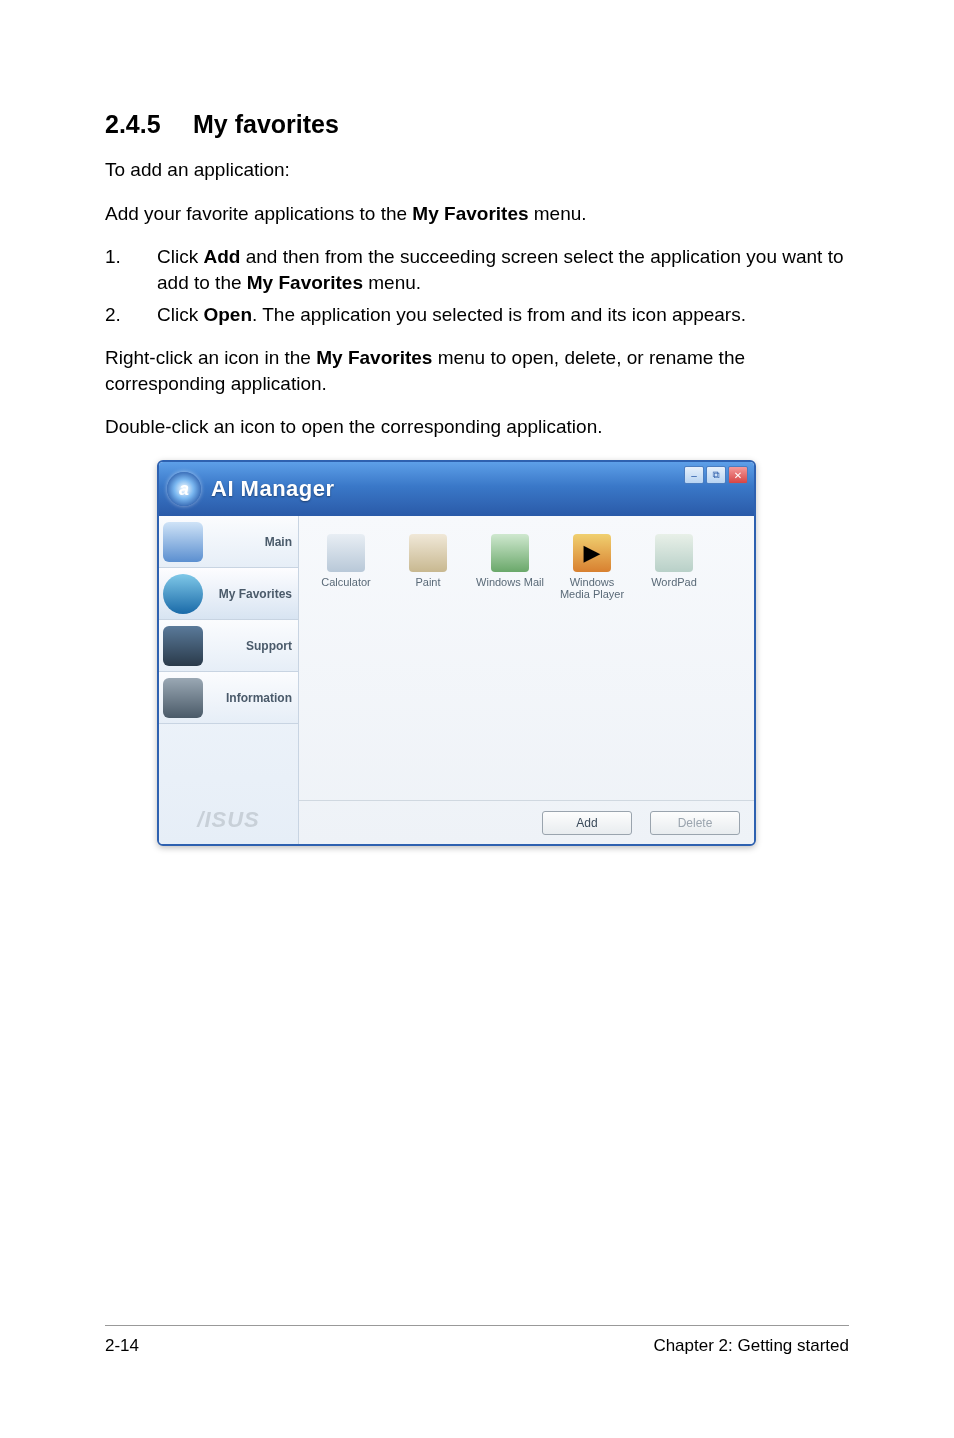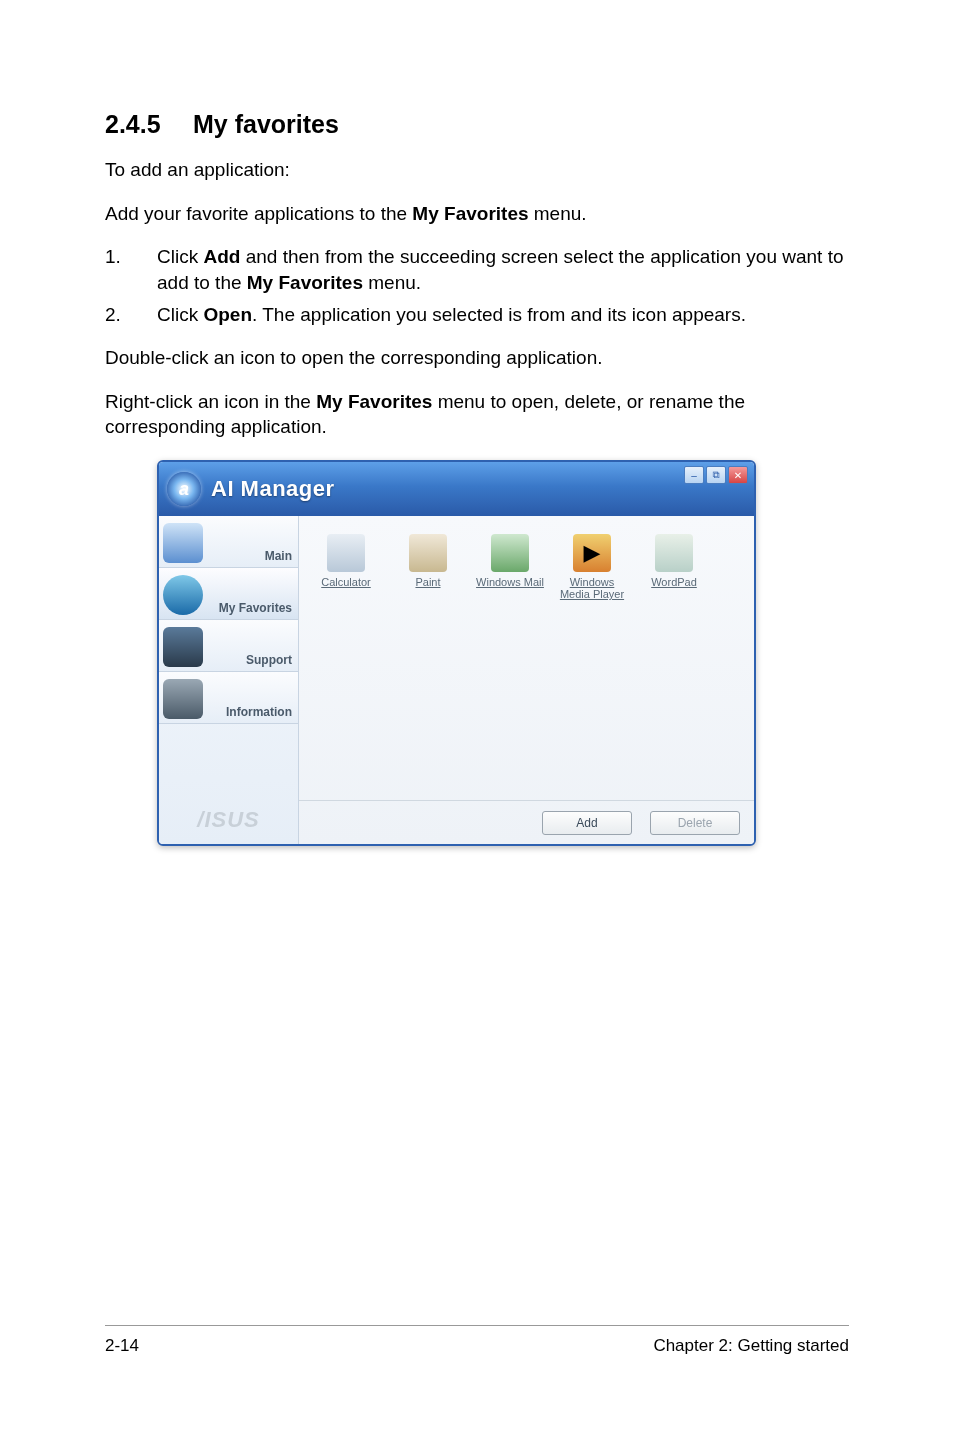--- a/index.html
+++ b/index.html
@@ -19,31 +19,31 @@
   .ai-window { width: 599px; height: 386px; border: 2px solid #2e61b0; border-radius: 6px; overflow: hidden; background: #fff; box-shadow: 0 2px 6px rgba(0,0,0,.25); }
   .titlebar { height: 54px; background: linear-gradient(#5d9fe8 0%, #3a78c8 45%, #2a5aa8 100%); position: relative; display: flex; align-items: center; padding-left: 8px; }
   .titlebar .logo { width: 34px; height: 34px; border-radius: 50%; background: radial-gradient(#fff, #7ab7f0 40%, #2a5aa8 80%); display: flex; align-items: center; justify-content: center; color: #fff; font-weight: bold; font-size: 18px; font-style: italic; box-shadow: 0 0 4px rgba(255,255,255,.5); }
   .titlebar .title { color: #fff; font-family: "Trebuchet MS", Arial, sans-serif; font-weight: bold; font-size: 22px; margin-left: 10px; text-shadow: 0 1px 2px rgba(0,0,0,.4); letter-spacing: 0.5px; }
   .winbtns { position: absolute; right: 6px; top: 4px; display: flex; gap: 2px; }
   .winbtn { width: 20px; height: 18px; background: linear-gradient(#e6f0fb,#b8d4f2); border: 1px solid #4a7dc0; border-radius: 2px; display: flex; align-items: center; justify-content: center; font-size: 10px; color: #2a5aa8; }
   .winbtn.close { background: linear-gradient(#f59a9a,#d64545); color: #fff; }
 
   .body-area { display: flex; height: calc(100% - 54px); }
   .sidebar { width: 140px; background: linear-gradient(#f5f8fc,#e6eef7); border-right: 1px solid #c8d4e2; display: flex; flex-direction: column; }
-  .side-item { height: 52px; border-bottom: 1px solid #c8d4e2; display: flex; align-items: flex-end; padding: 4px 6px 4px 4px; background: linear-gradient(#fbfcfe,#e6eef7); }
+  .side-item { height: 52px; border-bottom: 1px solid #c8d4e2; display: flex; align-items: center; padding: 4px 6px 4px 4px; background: linear-gradient(#fbfcfe,#e6eef7); }
   .side-item.sel { background: linear-gradient(#fdfdff,#d8e4f2); }
   .side-icon { width: 40px; height: 40px; border-radius: 6px; display: flex; align-items: center; justify-content: center; margin-right: 4px; }
   .side-label { font-size: 12px; font-weight: bold; color: #4a5a6a; text-align: right; flex: 1; }
   .brand { margin-top: auto; height: 48px; display: flex; align-items: center; justify-content: center; color: #c8d0d8; font-family: Arial, sans-serif; font-style: italic; font-weight: bold; font-size: 22px; letter-spacing: 1px; }
 
   .content { flex: 1; display: flex; flex-direction: column; background: linear-gradient(#f7f9fc,#eef2f7); }
   .icon-grid { flex: 1; padding: 18px 10px; display: flex; align-items: flex-start; gap: 8px; }
   .app { width: 74px; display: flex; flex-direction: column; align-items: center; }
   .app-icon { width: 38px; height: 38px; border-radius: 4px; display: flex; align-items: center; justify-content: center; font-size: 22px; }
-  .app-label { font-size: 11px; color: #5a6a78; text-align: center; margin-top: 4px; line-height: 1.1; min-height: 26px; text-decoration: underline; }
+  .app-label { font-size: 11px; color: #5a6a78; text-align: center; margin-top: 4px; line-height: 1.1; min-height: 26px; }
   .btnbar { height: 44px; border-top: 1px solid #d0d8e0; display: flex; align-items: center; justify-content: flex-end; padding-right: 14px; gap: 18px; }
   .btn { width: 90px; height: 24px; background: linear-gradient(#fdfdfd,#e8ecef); border: 1px solid #9aa4ae; border-radius: 3px; font-size: 12px; color: #3a4a5a; display: flex; align-items: center; justify-content: center; }
   .btn.dis { color: #9aa4ae; }
 
   
   .ic-main { background: linear-gradient(#cfe3f7,#5b8fd0); }
   .ic-fav  { background: linear-gradient(#7fc8e8,#1a6aa8); border-radius: 50%; }
   .ic-sup  { background: linear-gradient(#5a7a9a,#2a3a4a); }
   .ic-info { background: linear-gradient(#9aa8b4,#4a5a68); }
   .ic-calc { background: linear-gradient(#e8eef4,#b8c8d8); }
@@ -77,25 +77,25 @@
       </span>
     </div>
     <div class="li">
       <span class="n">2.</span>
       <span class="t">
         <span>Click </span><b>Open</b><span>. The application you selected is from and its icon appears.</span>
       </span>
     </div>
   </div>
 
-  <p class="para">Double-click an icon to open the corresponding application.</p>
-
   <p class="para">
     <span>Right-click an icon in the </span><b>My Favorites</b><span> menu to open, delete, or rename the corresponding application.</span>
   </p>
+
+  <p class="para">Double-click an icon to open the corresponding application.</p>
 
   <div class="shot-wrap">
     <div class="ai-window">
       <div class="titlebar">
         <div class="logo">a</div>
         <div class="title">AI Manager</div>
         <div class="winbtns">
           <div class="winbtn">–</div>
           <div class="winbtn">⧉</div>
           <div class="winbtn close">✕</div>

